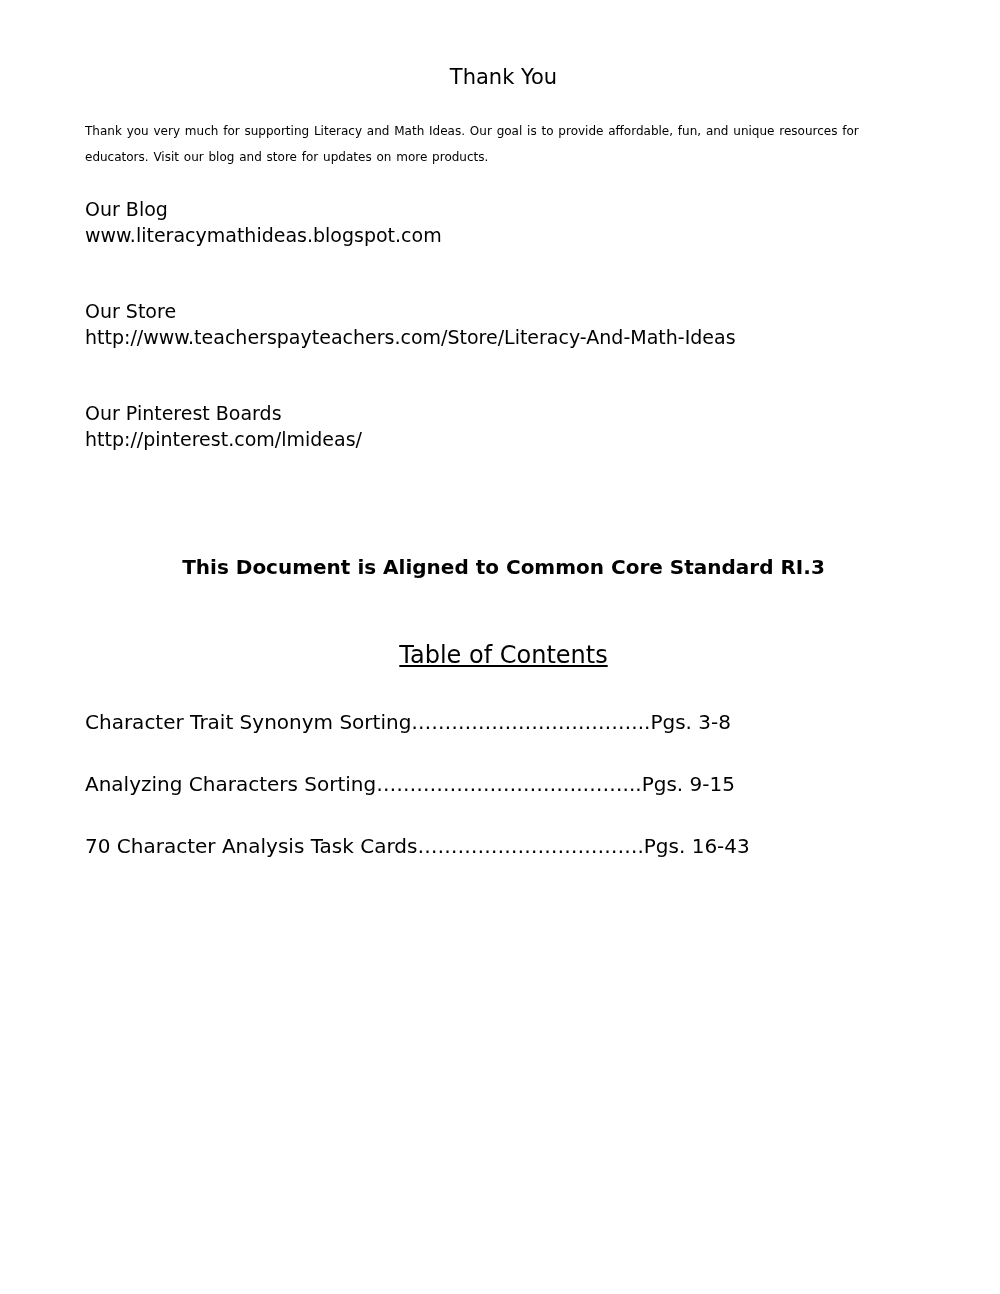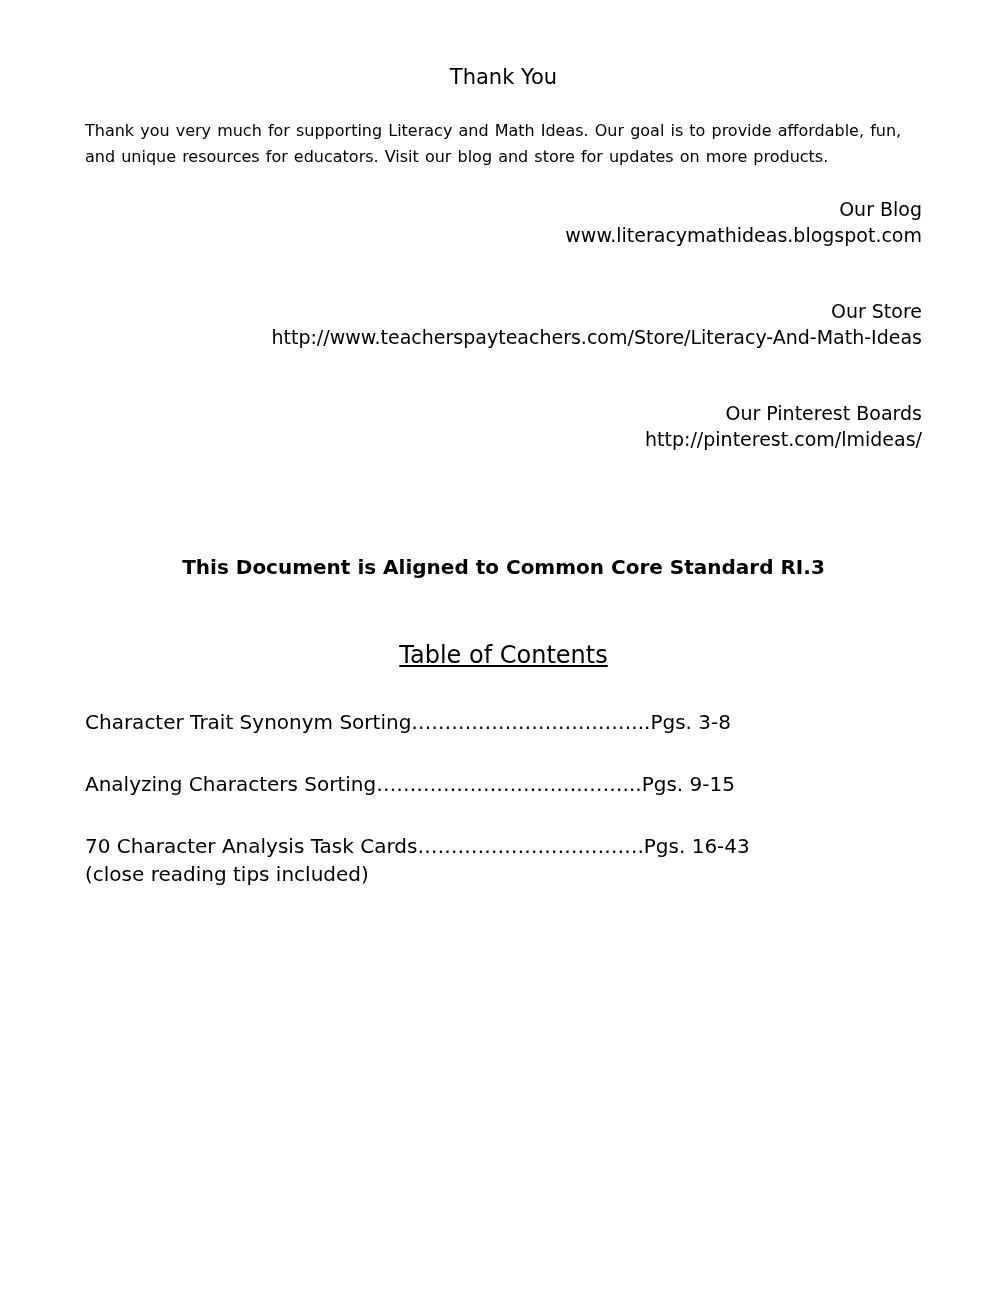--- a/index.html
+++ b/index.html
@@ -21,27 +21,27 @@
     padding: 64px 78px 0 85px;
   }
   .doc-title {
     text-align: center;
     font-size: 21px;
     font-weight: 400;
     line-height: 27px;
     margin: 0 0 27px 0;
   }
   .intro {
-    font-size: 16px;
+    font-size: 12px;
     line-height: 26px;
     margin: 0 0 26px 0;
     word-spacing: 1px;
   }
   .link-block {
-    text-align: right;
+    text-align: left;
     font-size: 19px;
     line-height: 26px;
   }
   .link-block .label { display: block; }
   .link-block .url { display: block; }
   .blog-block   { margin-bottom: 50px; }
   .store-block  { margin-bottom: 50px; }
   .pin-block    { margin-bottom: 102px; }
   .alignment-heading {
     text-align: center;
@@ -108,17 +108,16 @@
       <div class="toc-note"></div>
     </div>
 
     <div class="toc-row">
       <span>Analyzing Characters Sorting</span><span>………………………….……...</span><span>Pgs. 9-15</span>
       <div class="toc-note"></div>
     </div>
 
     <div class="toc-row">
       <span>70 Character Analysis Task Cards</span><span>…………………………….</span><span>Pgs. 16-43</span>
-      <div class="toc-note">(close reading tips included)</div>
     </div>
 
   </div>
 </div>
 
 </body></html>

